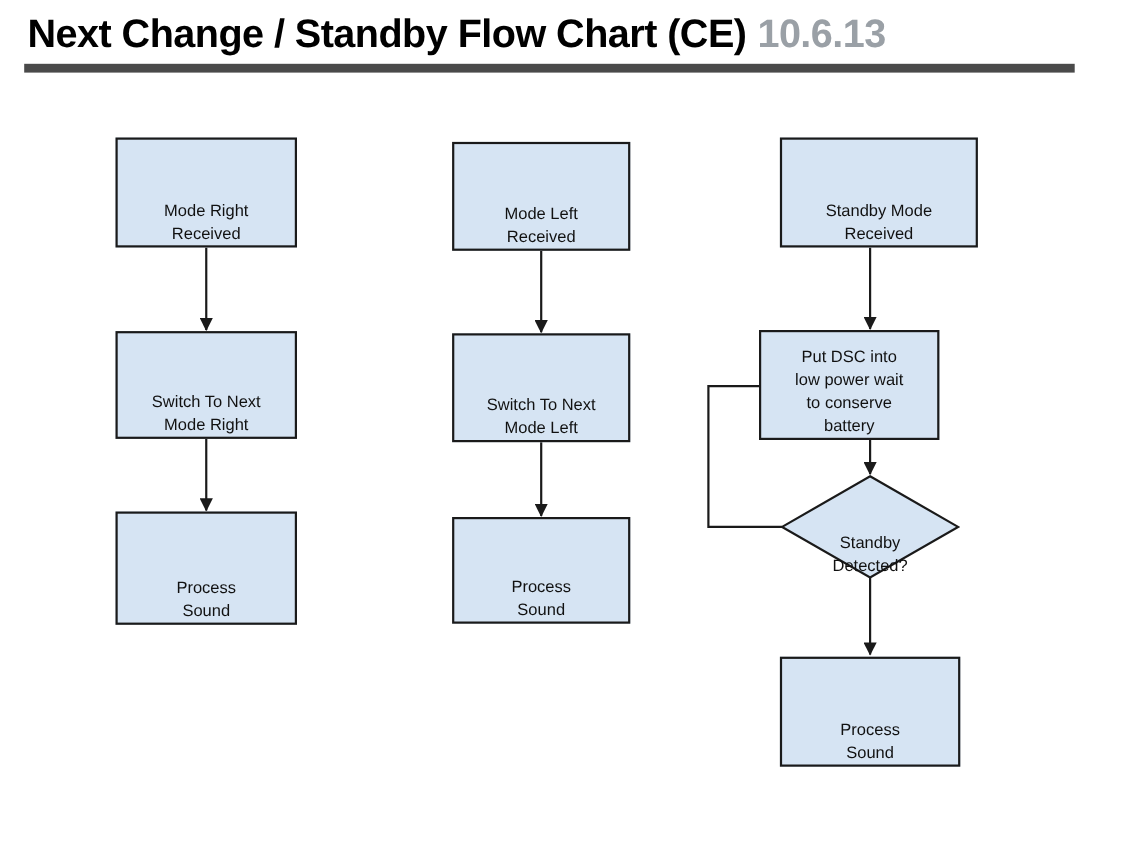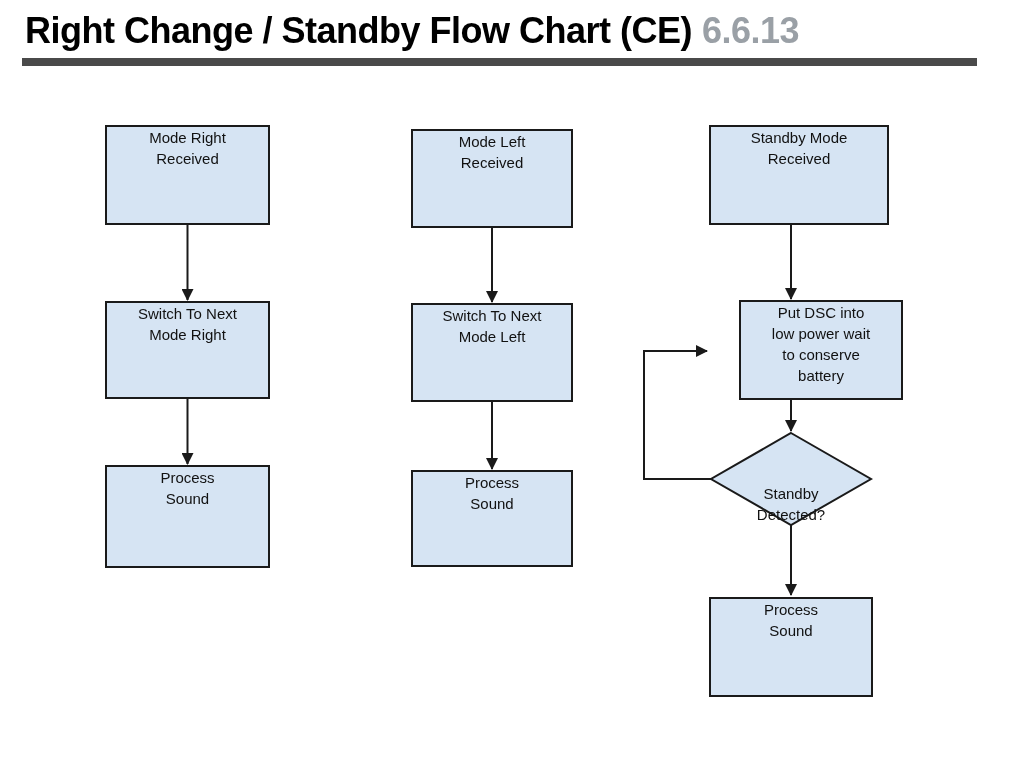--- a/index.html
+++ b/index.html
@@ -58,21 +58,21 @@
   .diamond {
     fill: var(--node-fill);
     stroke: var(--node-border);
     stroke-width: 2;
   }
   .node {
     position: absolute;
     background: var(--node-fill);
     border: 2px solid var(--node-border);
     display: flex;
-    align-items: flex-start;
+    align-items: flex-end;
     justify-content: center;
   }
   .node-label, .diamond-label-text {
     font-size: 15px;
     line-height: 21px;
     color: var(--text);
     text-align: center;
     white-space: pre-line;
   }
   .diamond-label {
@@ -81,21 +81,21 @@
     align-items: flex-end;
     justify-content: center;
     background: transparent;
   }
 </style>
 </head>
 <body>
 
 <div class="slide">
 
-  <h1 class="slide-title"><span>Right Change / Standby Flow Chart (CE)</span><span class="version">6.6.13</span></h1>
+  <h1 class="slide-title"><span>Next Change / Standby Flow Chart (CE)</span><span class="version">10.6.13</span></h1>
 
   <div class="divider"></div>
 
   <div class="canvas">
 
     <svg class="overlay" viewBox="0 0 1024 768">
       <defs>
         <marker id="arrow" viewBox="0 0 12 12" refX="11" refY="6" markerWidth="12" markerHeight="12" markerUnits="userSpaceOnUse" orient="auto">
           <path d="M0,0 L12,6 L0,12 Z" fill="#1a1a1a"></path>
         </marker>
@@ -139,21 +139,21 @@
     </div>
     <div class="node" style="left:411px; top:470px; width:162px; height:97px;">
       <span class="node-label">Process
 Sound</span>
     </div>
 
     <div class="node" style="left:709px; top:125px; width:180px; height:100px;">
       <span class="node-label">Standby Mode
 Received</span>
     </div>
-    <div class="node" style="left:739px; top:300px; width:164px; height:100px;">
+    <div class="node" style="left:690px; top:300px; width:164px; height:100px;">
       <span class="node-label">Put DSC into
 low power wait
 to conserve
 battery</span>
     </div>
     <div class="diamond-label" style="left:711px; top:433px; width:160px; height:92px;">
       <span class="diamond-label-text">Standby
 Detected?</span>
     </div>
     <div class="node" style="left:709px; top:597px; width:164px; height:100px;">

